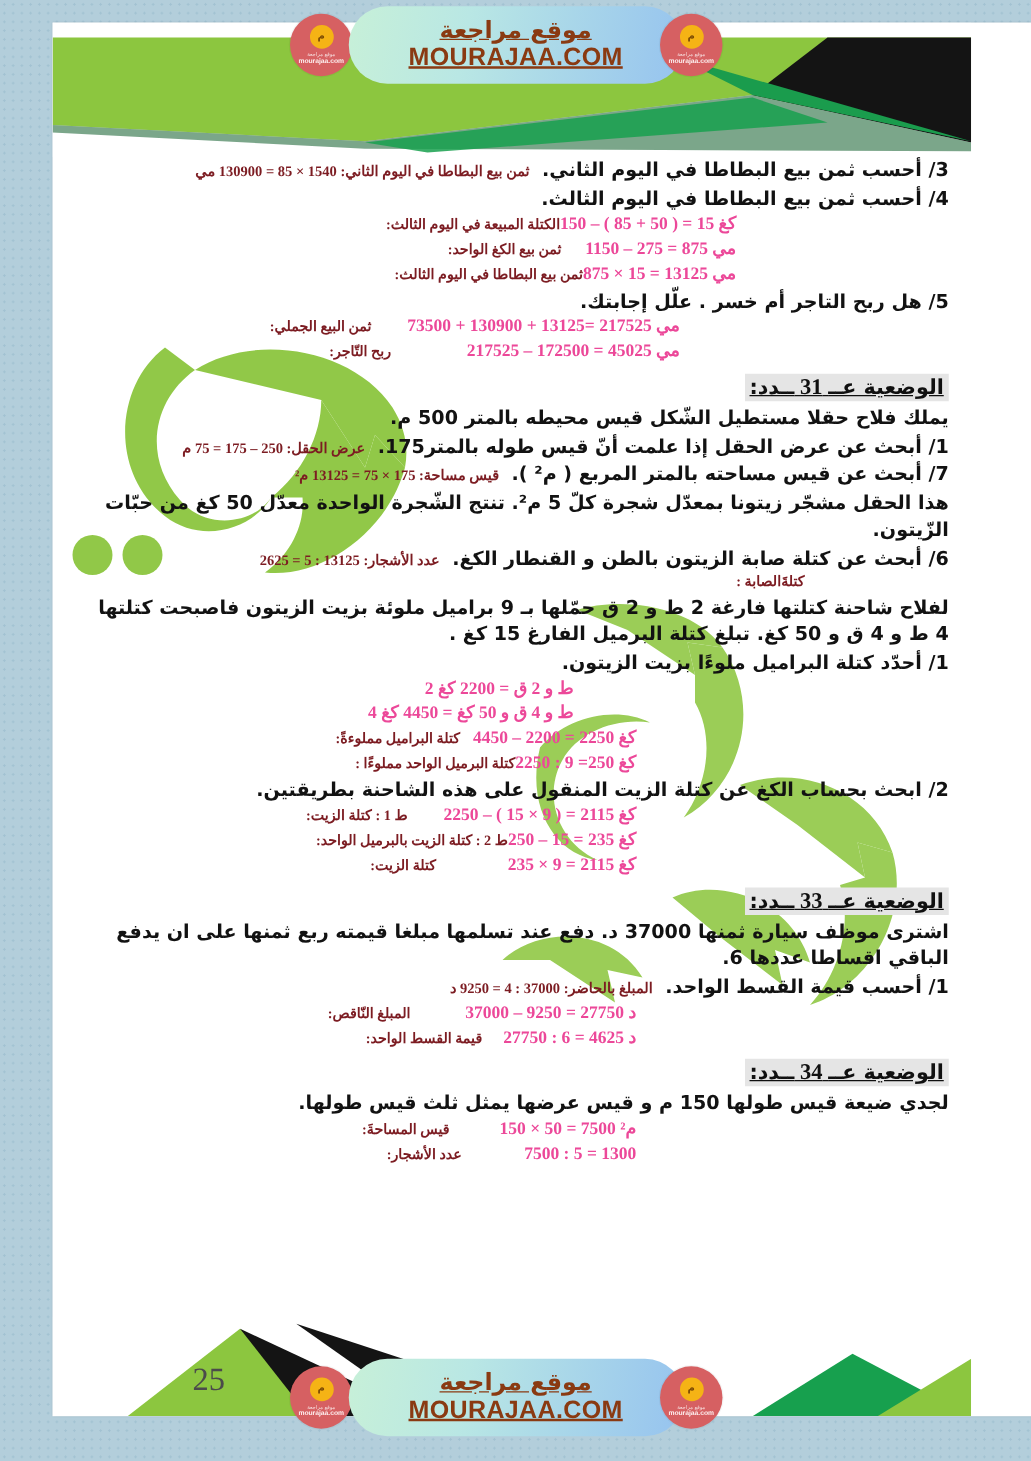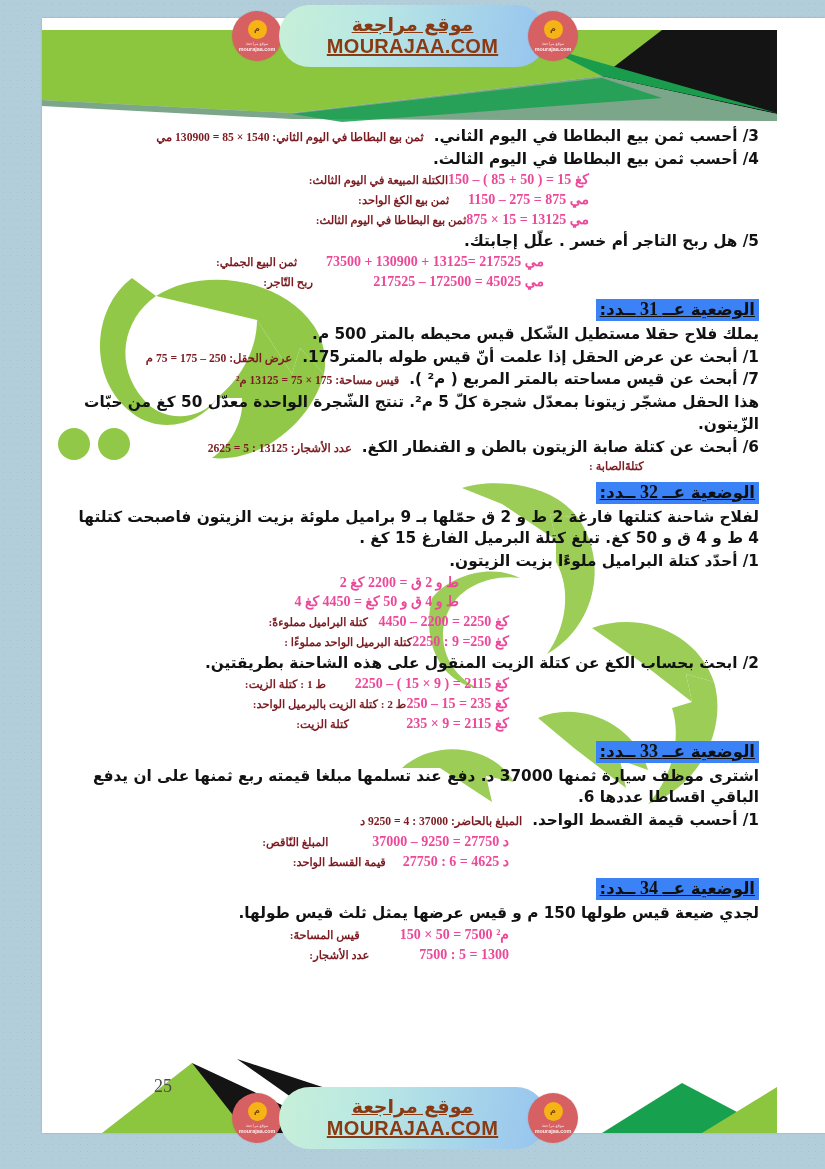--- a/index.html
+++ b/index.html
@@ -87,22 +87,22 @@
     font-size:8px;font-weight:bold;color:#7a4a05;line-height:1;
   }
   .badge-sub{
     font-size:4.2px; color:#f6dede; line-height:1.25; margin-top:2px; text-align:center;
     font-family:"Liberation Sans",sans-serif;
   }
   .badge-sub b{ font-size:5.4px; display:block; color:#fdf0f0; }
 
   
   .page-number{
-    position:absolute; left:112px; bottom:36px;
-    font-size:18px; color:#4b4b4b; font-weight:normal;
+    position:absolute; left:112px; bottom:14px;
+    font-size:26px; color:#4b4b4b; font-weight:normal;
     font-family:"Liberation Serif",serif;
     z-index:3;
   }
 
   
   .content{
     position:absolute; left:0; top:108px;
     width:735px; height:940px;
     padding:0 18px 0 22px;
     direction:rtl; text-align:right;
@@ -144,21 +144,21 @@
   .ind2{ padding-right:215px; }
   .ind3{ padding-right:250px; }
   .ind4{ padding-right:300px; }
   .ind6{ padding-right:60px; }
 
   
   .section-head{
     display:flex; justify-content:flex-start; margin:7px 0 3px 0;
   }
   .section-head .hl{
-    background:#3b82f6;
+    background:#e5e5e5;
     color:#101010; font-weight:bold; font-size:16.5px;
     padding:0 4px 1px 4px;
     text-decoration:underline;
     letter-spacing:1px;
     white-space:nowrap;
     font-family:"DejaVu Sans",sans-serif;
   }
   .section-head .num{
     font-family:"Liberation Serif",serif; font-size:18px;
   }
@@ -246,23 +246,20 @@
         <div class="hl"><span>الوضعية عــ</span><span class="num"> 31 </span><span>ــدد:</span></div>
       </div>
       <p class="q"><span>يملك فلاح حقلا مستطيل الشّكل قيس محيطه بالمتر 500 م.</span></p>
       <p class="q"><span>1/ أبحث عن عرض الحقل إذا علمت أنّ قيس طوله بالمتر175.</span><span class="inline-sol">عرض الحقل:  250 – 175 = 75 م</span></p>
       <p class="q"><span>7/ أبحث عن قيس مساحته بالمتر المربع ( م² ).</span><span class="inline-sol">قيس مساحة:  175 × 75 = 13125 م²</span></p>
       <p class="q"><span>هذا الحقل مشجّر زيتونا بمعدّل شجرة كلّ 5 م². تنتج الشّجرة الواحدة معدّل 50 كغ من حبّات الزّيتون.</span></p>
       <p class="q"><span>6/ أبحث عن كتلة صابة الزيتون بالطن و القنطار الكغ.</span><span class="inline-sol">عدد الأشجار:  13125 : 5 = 2625</span></p>
       <div class="sol ind6">
         <span class="lbl">كتلةَالصابة :</span>
       </div>
-      <div class="section-head">
-        <div class="hl"><span>الوضعية عــ</span><span class="num"> 32 </span><span>ــدد:</span></div>
-      </div>
       <p class="q"><span>لفلاح شاحنة كتلتها فارغة  2 ط و 2 ق حمّلها بـ  9 براميل ملوئة بزيت الزيتون فاصبحت كتلتها 4 ط و 4 ق و 50 كغ. تبلغ كتلة البرميل الفارغ 15 كغ .</span></p>
       <p class="q"><span>1/ أحدّد كتلة البراميل ملوءًا بزيت الزيتون.</span></p>
       <div class="sol ind4">
         <span class="val">2 ط و 2 ق = 2200 كغ</span>
         <span class="lbl"></span>
       </div>
       <div class="sol ind4">
         <span class="val">4 ط و 4 ق و 50 كغ = 4450 كغ</span>
         <span class="lbl"></span>
       </div>

